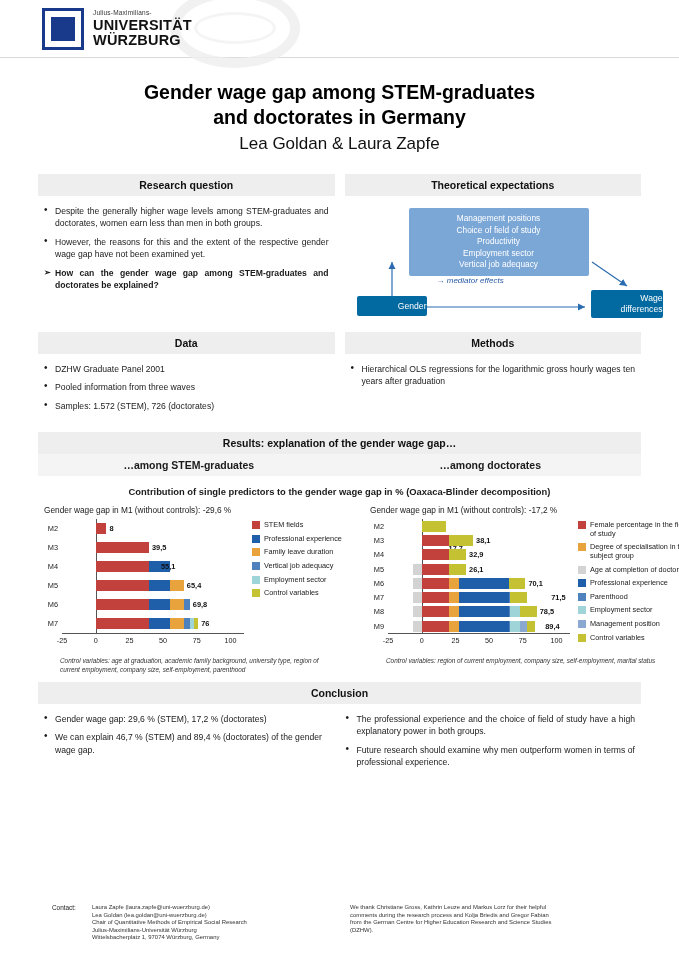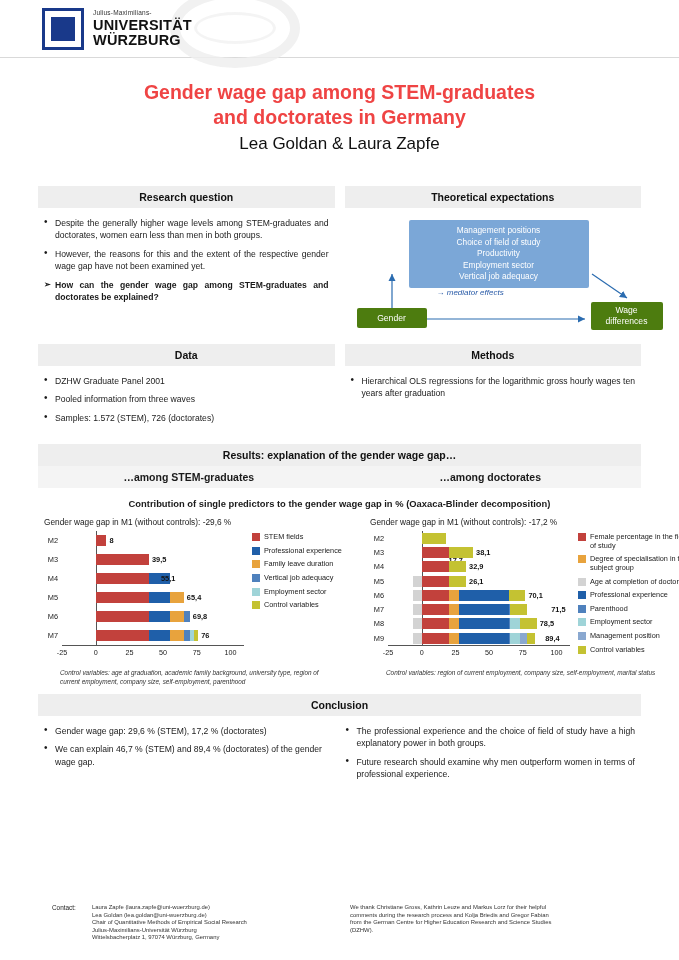--- a/index.html
+++ b/index.html
@@ -60,21 +60,21 @@
   .logo-line1 { font-size: 6.5px; color: #333; letter-spacing: .2px; line-height: 10px; }
   .logo-line2 { font-size: 14.5px; font-weight: bold; color: #111; line-height: 15px; letter-spacing: .2px; }
   .logo-line3 { font-size: 14.5px; font-weight: bold; color: #111; line-height: 15px; letter-spacing: .2px; }
 
   
   .title-wrap { text-align: center; padding-top: 22px; }
   .title {
     font-size: 19.5px;
     font-weight: bold;
     line-height: 25px;
-    color: #ef4444;
+    color: #000000;
   }
   .authors {
     font-size: 17px;
     margin-top: 4px;
     color: #111;
   }
 
   
   .band {
     margin: 0 38px;
@@ -149,24 +149,24 @@
   .mediator-note {
     position: absolute;
     left: 92px; top: 72px;
     font-size: 8px;
     font-style: italic;
     color: #2b5ca8;
   }
   .mediator-note .arr { font-style: normal; }
   .node {
     position: absolute;
-    background: #4d7c0f;
+    background: #0369a1;
     color: #ffffff;
     font-size: 8.6px;
-    text-align: center;
+    text-align: right;
     padding: 5px 0;
     width: 70px;
     border-radius: 2px;
     top: 92px;
   }
   .node.gender { left: 12px; }
   .node.wage { left: 246px; width: 72px; top: 86px; line-height: 11px; padding: 3px 0; }
   .diagram svg { position: absolute; left: 0; top: 0; }
 
   
@@ -337,21 +337,21 @@
   </div>
 
   <div class="title-wrap">
     <div class="title">
       <div>Gender wage gap among STEM-graduates</div>
       <div>and doctorates in Germany</div>
     </div>
     <div class="authors">Lea Goldan &amp; Laura Zapfe</div>
   </div>
 
-  <div class="band" style="margin-top:32px;">
+  <div class="band" style="margin-top:20px;">
     <div class="two-col">
       <div class="col">
         <div class="col-head">Research question</div>
         <ul class="bullets">
           <li>Despite the generally higher wage levels among STEM-graduates and doctorates, women earn less than men in both groups.</li>
           <li>However, the reasons for this and the extent of the respective gender wage gap have not been examined yet.</li>
           <li class="arrow">How can the gender wage gap among STEM-graduates and doctorates be explained?</li>
         </ul>
       </div>
       <div class="col-gap"></div>

